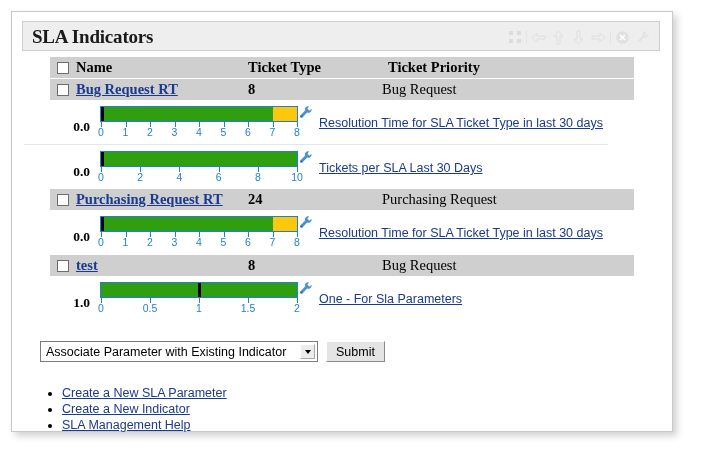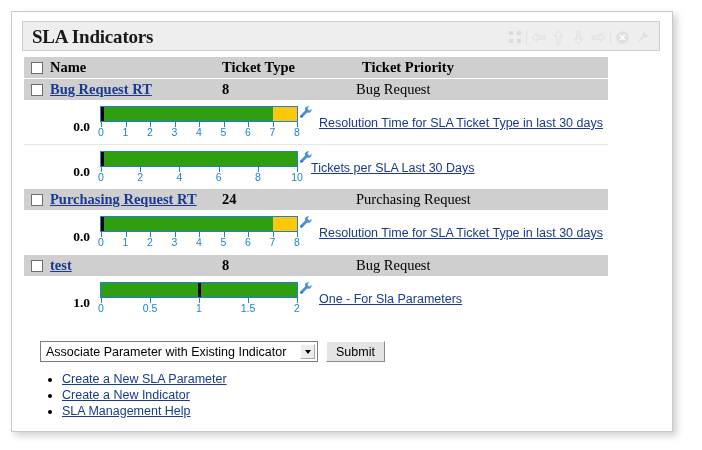--- a/index.html
+++ b/index.html
@@ -63,20 +63,21 @@
 
   
   .tbl {
     position: absolute;
     left: 12px; top: 45px;
     width: 584px;
   }
   .row {
     position: relative;
     width: 584px;
+    margin-left: 26px;
   }
   .hdr-row, .item-row {
     background: #cfcfcf;
     height: 21px;
     display: flex;
     align-items: center;
     font-family: "Liberation Serif", serif;
     font-weight: bold;
     font-size: 14.5px;
     color: #000000;
@@ -233,21 +234,21 @@
     font-size: 12.5px;
     color: #000;
     font-family: "Liberation Sans", sans-serif;
     display: flex; align-items: center;
     cursor: pointer;
   }
 
   
   .links {
     position: absolute;
-    left: 32px; top: 360px;
+    left: 32px; top: 374px;
     margin: 0; padding: 0 0 0 18px;
     list-style: disc;
   }
   .links li {
     font-size: 12.5px;
     line-height: 14.5px;
     margin-bottom: 1.5px;
   }
   .links a {
     color: #1a3a8f;
@@ -389,21 +390,21 @@
               <div class="tick" style="left: 197px;"></div>
               <div class="tick-lbl" style="left: 197px;">10</div>
             </div>
           </div>
         <span class="wrench" style="left:274px">
           <svg width="15" height="15" viewBox="0 0 14 14">
               <path d="M10.3 1.2 a3 3 0 0 0 -3.6 4.0 L1.9 10.0 l1.9 1.9 l4.8 -4.8 a3 3 0 0 0 4.0 -3.6 l-1.9 1.9 l-1.9 -1.9 Z" fill="#4a90d9"></path>
               <circle cx="3.1" cy="10.8" r="1.1" fill="#2a6ea8"></circle>
             </svg>
         </span>
-        <a class="glink" style="left:287px" href="#">Tickets per SLA Last 30 Days</a>
+        <a class="glink" style="left:295px" href="#">Tickets per SLA Last 30 Days</a>
       </div>
 
       <div class="row item-row">
         <span class="cb"></span>
         <span class="c-name"><a href="#">Purchasing Request RT</a></span>
         <span class="c-hours hours-val">24</span>
         <span class="c-type type-val">Purchasing Request</span>
         <span class="c-prio"></span>
       </div>
 

